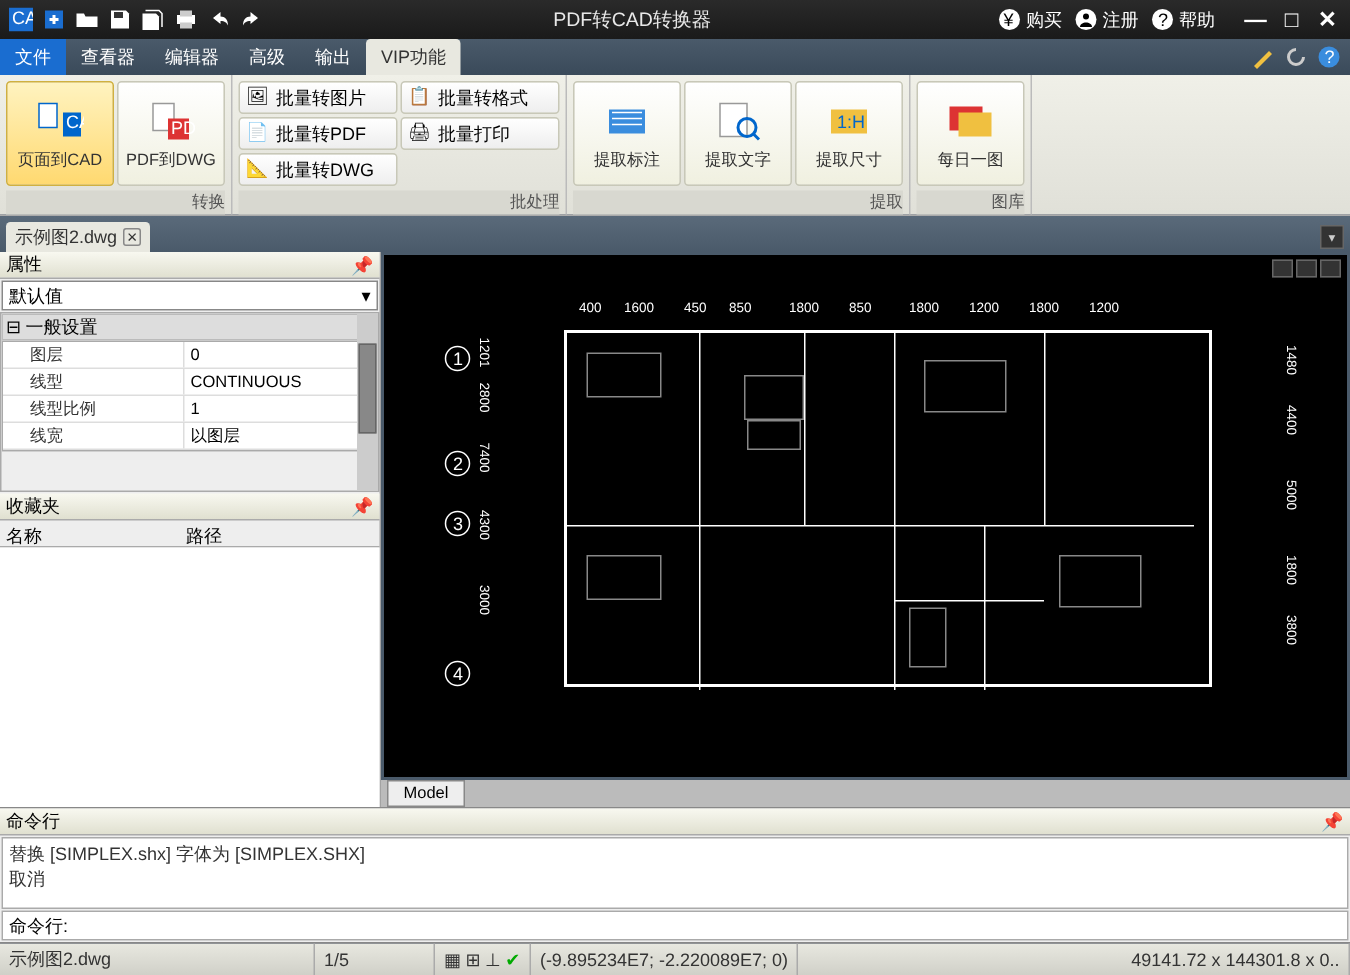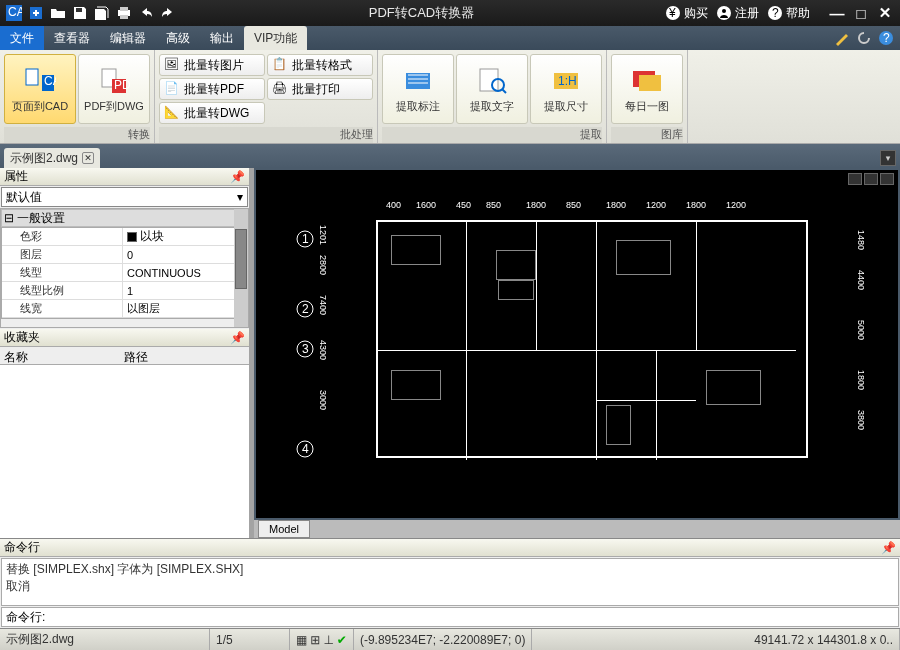--- a/index.html
+++ b/index.html
@@ -28,21 +28,21 @@
 .big-btn .ic{width:32px;height:32px;display:flex;align-items:center;justify-content:center}
 .big-btn .lbl{font-size:11px;color:#333}
 .small-btn{width:106px;height:22px;border:1px solid #c8c8b8;background:linear-gradient(#fff,#eee);border-radius:3px;display:flex;align-items:center;gap:4px;padding:0 4px;cursor:pointer;font-size:11px;margin-bottom:2px}
 .small-btn .ic{width:16px;height:16px}
 .tabstrip{height:24px;background:linear-gradient(#5a6a7a,#4a5a6a);display:flex;align-items:flex-end;padding:0 4px}
 .doc-tab{height:20px;background:#e8e8e0;border-radius:3px 3px 0 0;padding:0 6px;display:flex;align-items:center;gap:4px;font-size:11px;color:#333}
 .doc-tab .x{width:12px;height:12px;border:1px solid #888;border-radius:2px;display:flex;align-items:center;justify-content:center;font-size:9px;cursor:pointer}
 .tabstrip .spacer{flex:1}
 .tab-dd{width:16px;height:16px;background:#333;border:1px solid #666;margin-bottom:2px;cursor:pointer;color:#ccc;display:flex;align-items:center;justify-content:center;font-size:9px}
 .workarea{flex:1;display:flex;min-height:0}
-.sidepanel{width:254px;background:#eee;display:flex;flex-direction:column;border-right:5px solid #a3a3a3}
+.sidepanel{width:254px;background:#eee;display:flex;flex-direction:column;border-right:1px solid #a3a3a3}
 .panel-hdr{height:18px;background:linear-gradient(#f8f8f0,#e0e0d0);border-bottom:1px solid #aaa;display:flex;align-items:center;padding:0 4px;font-size:11px}
 .panel-hdr .pin{margin-left:auto;cursor:pointer}
 .combo{height:20px;border:1px solid #888;background:#fff;display:flex;align-items:center;padding:0 4px;margin:1px}
 .combo .dd{margin-left:auto;cursor:pointer}
 .prop-cat{height:18px;background:#ddd;border:1px solid #bbb;display:flex;align-items:center;gap:3px;padding:0 2px;font-size:11px}
 .prop-grid{background:#fff;border:1px solid #aaa}
 .prop-row{display:flex;height:18px;border-bottom:1px solid #ddd}
 .prop-row .k{width:120px;padding-left:18px;font-size:11px;color:#333;display:flex;align-items:center}
 .prop-row .v{flex:1;padding-left:4px;font-size:11px;display:flex;align-items:center;gap:3px;border-left:1px solid #ddd}
 .fav-hdr{display:flex;height:18px;border-bottom:1px solid #aaa;font-size:11px}
@@ -298,27 +298,20 @@
       <span>默认值</span>
       <span class="dd">▾</span>
     </div>
     <div class="scroll-area" style="height:120px;overflow:hidden;border:1px solid #aaa;margin:0 0 1px">
       <div class="prop-cat">
           <span>⊟</span>
           <span>一般设置</span>
         </div>
       <div class="prop-grid">
         <div class="prop-row">
-            <div class="k">色彩</div>
-            <div class="v">
-              <span style="width:10px;height:10px;background:#000;border:1px solid #666"></span>
-              <span>以块</span>
-            </div>
-          </div>
-        <div class="prop-row">
             <div class="k">图层</div>
             <div class="v">0</div>
           </div>
         <div class="prop-row">
             <div class="k">线型</div>
             <div class="v">CONTINUOUS</div>
           </div>
         <div class="prop-row">
             <div class="k">线型比例</div>
             <div class="v">1</div>

